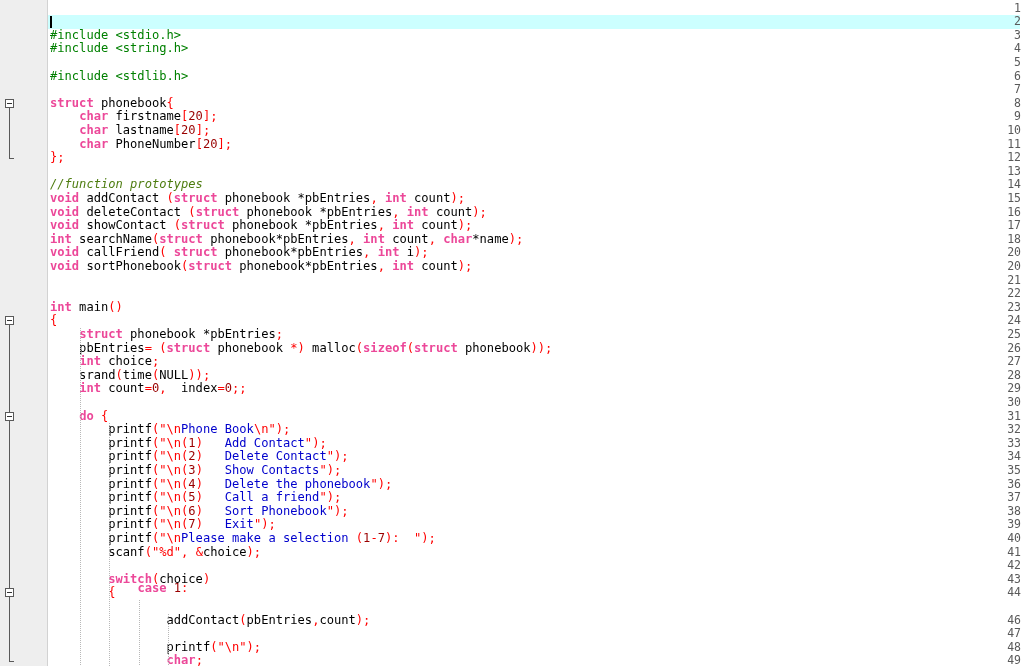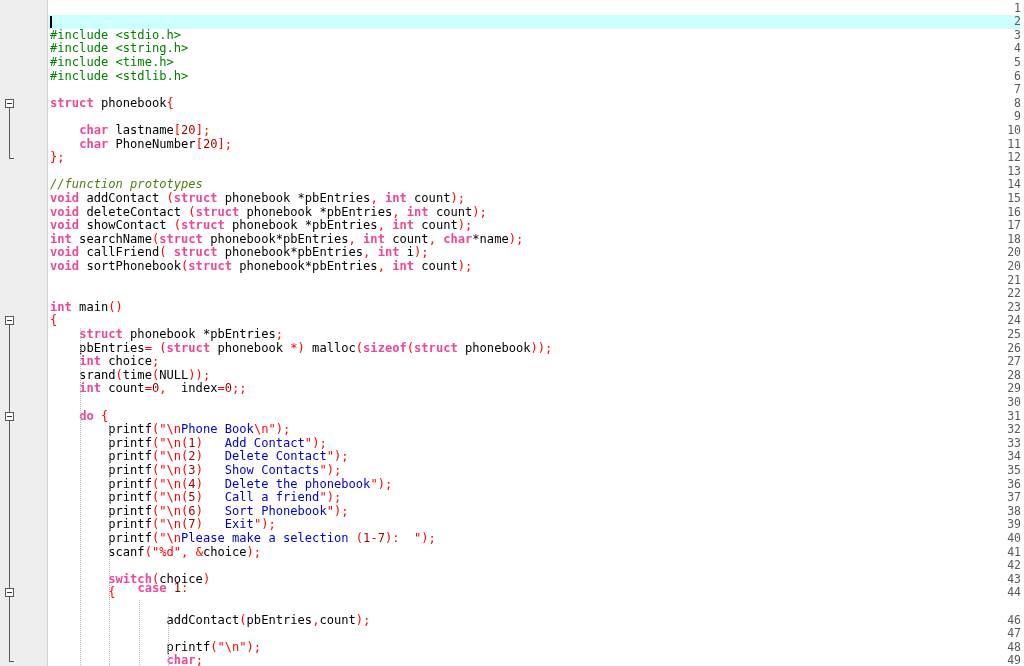--- a/index.html
+++ b/index.html
@@ -244,24 +244,24 @@
       <div class="lnum" style="top: 613.5px;">46</div>
       <div class="lnum" style="top: 627.1px;">47</div>
       <div class="lnum" style="top: 640.7px;">48</div>
       <div class="lnum" style="top: 654.3px;">49</div>
     </div>
   <div id="code">
       <div class="line" style="top: 1.5px;"><span class="txt"></span></div>
       <div class="line" style="top: 15.1px;"><span class="txt"></span></div>
       <div class="line" style="top: 28.7px;"><span class="txt"><span class="pp">#include &lt;stdio.h&gt;</span></span></div>
       <div class="line" style="top: 42.3px;"><span class="txt"><span class="pp">#include &lt;string.h&gt;</span></span></div>
-      <div class="line" style="top: 55.9px;"><span class="txt"><span class="pp">#include &lt;time.h&gt;</span></span></div>
       <div class="line" style="top: 69.5px;"><span class="txt"><span class="pp">#include &lt;stdlib.h&gt;</span></span></div>
       <div class="line" style="top: 83.1px;"><span class="txt"></span></div>
       <div class="line" style="top: 96.7px;"><span class="txt"><span class="kw">struct</span><span class="id"> phonebook</span><span class="pun">{</span></span></div>
+      <div class="line" style="top: 110.3px;"><span class="txt"><span class="id">    </span><span class="kw">char</span><span class="id"> firstname</span><span class="pun">[</span><span class="num">20</span><span class="pun">];</span></span></div>
       <div class="line" style="top: 123.9px;"><span class="txt"><span class="id">    </span><span class="kw">char</span><span class="id"> lastname</span><span class="pun">[</span><span class="num">20</span><span class="pun">];</span></span></div>
       <div class="line" style="top: 137.5px;"><span class="txt"><span class="id">    </span><span class="kw">char</span><span class="id"> PhoneNumber</span><span class="pun">[</span><span class="num">20</span><span class="pun">];</span></span></div>
       <div class="line" style="top: 151.1px;"><span class="txt"><span class="pun">};</span></span></div>
       <div class="line" style="top: 164.7px;"><span class="txt"></span></div>
       <div class="line" style="top: 178.3px;"><span class="txt"><span class="cm">//function prototypes</span></span></div>
       <div class="line" style="top: 191.9px;"><span class="txt"><span class="kw">void</span><span class="id"> addContact </span><span class="pun">(</span><span class="kw">struct</span><span class="id"> phonebook *pbEntries</span><span class="pun">,</span><span class="id"> </span><span class="kw">int</span><span class="id"> count</span><span class="pun">);</span></span></div>
       <div class="line" style="top: 205.5px;"><span class="txt"><span class="kw">void</span><span class="id"> deleteContact </span><span class="pun">(</span><span class="kw">struct</span><span class="id"> phonebook *pbEntries</span><span class="pun">,</span><span class="id"> </span><span class="kw">int</span><span class="id"> count</span><span class="pun">);</span></span></div>
       <div class="line" style="top: 219.1px;"><span class="txt"><span class="kw">void</span><span class="id"> showContact </span><span class="pun">(</span><span class="kw">struct</span><span class="id"> phonebook *pbEntries</span><span class="pun">,</span><span class="id"> </span><span class="kw">int</span><span class="id"> count</span><span class="pun">);</span></span></div>
       <div class="line" style="top: 232.7px;"><span class="txt"><span class="kw">int</span><span class="id"> searchName</span><span class="pun">(</span><span class="kw">struct</span><span class="id"> phonebook*pbEntries</span><span class="pun">,</span><span class="id"> </span><span class="kw">int</span><span class="id"> count</span><span class="pun">,</span><span class="id"> </span><span class="kw">char</span><span class="id">*name</span><span class="pun">);</span></span></div>
       <div class="line" style="top: 246.3px;"><span class="txt"><span class="kw">void</span><span class="id"> callFriend</span><span class="pun">(</span><span class="id"> </span><span class="kw">struct</span><span class="id"> phonebook*pbEntries</span><span class="pun">,</span><span class="id"> </span><span class="kw">int</span><span class="id"> i</span><span class="pun">);</span></span></div>

